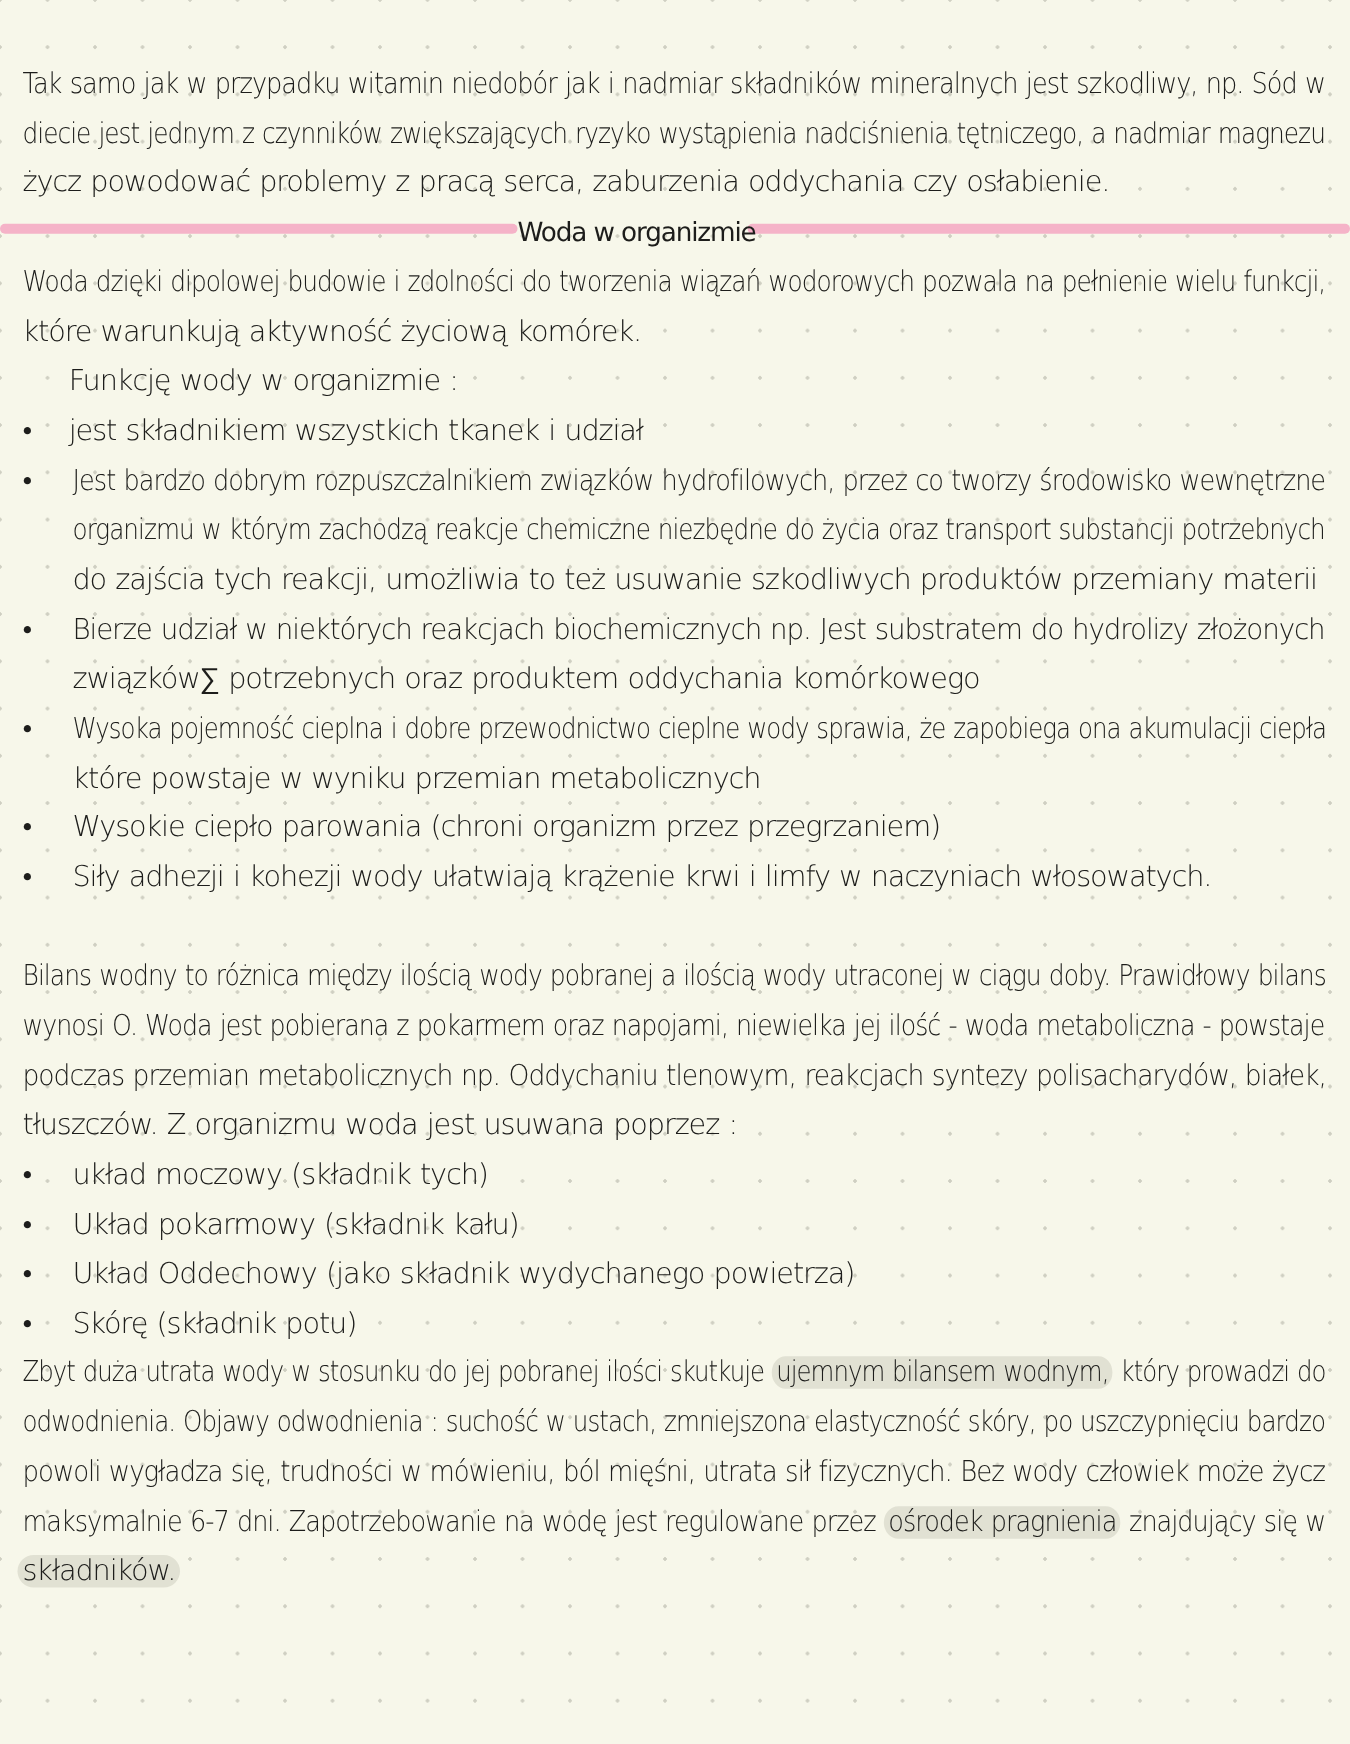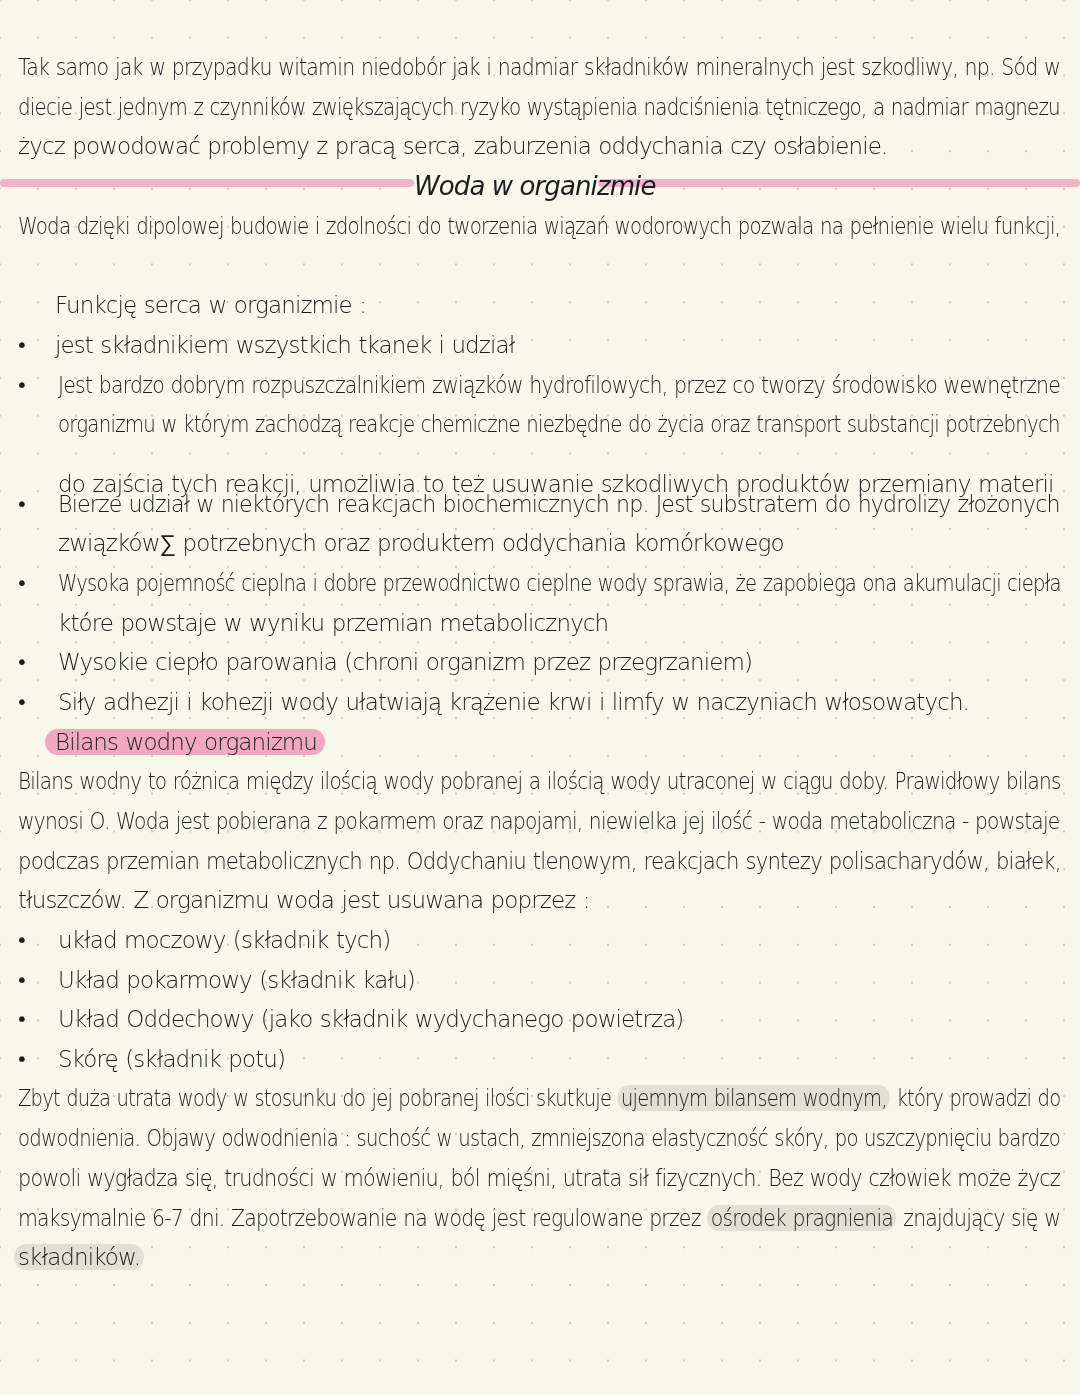--- a/index.html
+++ b/index.html
@@ -64,24 +64,23 @@
     .divider .bar-left { left: 0; width: 414px; }
     .divider .bar-right { left: 598px; width: 482px; }
     .section-title {
       position: absolute;
       left: 414px;
       top: 166px;
       width: 184px;
       text-align: center;
       height: 40px;
       line-height: 40px;
-      font-size: 26px;
+      font-size: 21px;
       letter-spacing: -0.9px;
       white-space: nowrap;
-      font-style: italic;
     }
     .hl-pink {
       background: #f1a9c2;
       border-radius: 14px;
       padding: 0 8px 0 10px;
       margin-left: -10px;
     }
     .hl-gray {
       background: #e1e1d3;
       border-radius: 14px;
@@ -97,50 +96,48 @@
   <div class="line" style="top: 87px; transform: scaleX(0.863);">diecie jest jednym z czynników zwiększających ryzyko wystąpienia nadciśnienia tętniczego, a nadmiar magnezu</div>
   <div class="line" style="top:126px">życz powodować problemy z pracą serca, zaburzenia oddychania czy osłabienie.</div>
 
   <div class="divider">
     <div class="bar-left"></div>
     <div class="bar-right"></div>
   </div>
   <div class="section-title">Woda w organizmie</div>
 
   <div class="line" style="top: 206px; transform: scaleX(0.863);">Woda dzięki dipolowej budowie i zdolności do tworzenia wiązań wodorowych pozwala na pełnienie wielu funkcji,</div>
+  <div class="line" style="top:246px">które warunkują aktywność życiową komórek.</div>
 
-  <div class="line subhead" style="top:285px">Funkcję serca w organizmie :</div>
+  <div class="line subhead" style="top:285px">Funkcję wody w organizmie :</div>
 
   <div>
     <span class="bullet" style="top:325px">•</span>
     <div class="line indent" style="top:325px;left:55px">jest składnikiem wszystkich tkanek i udział</div>
 
     <span class="bullet" style="top:365px">•</span>
     <div class="line indent" style="top: 365px; transform: scaleX(0.891);">Jest bardzo dobrym rozpuszczalnikiem związków hydrofilowych, przez co tworzy środowisko wewnętrzne</div>
     <div class="line indent" style="top: 404px; transform: scaleX(0.858);">organizmu w którym zachodzą reakcje chemiczne niezbędne do życia oraz transport substancji potrzebnych</div>
-    <div class="line indent" style="top:464px">do zajścia tych reakcji, umożliwia to też usuwanie szkodliwych produktów przemiany materii</div>
+    <div class="line indent" style="top:444px">do zajścia tych reakcji, umożliwia to też usuwanie szkodliwych produktów przemiany materii</div>
 
     <span class="bullet" style="top:484px">•</span>
     <div class="line indent" style="top: 484px; transform: scaleX(0.963);">Bierze udział w niektórych reakcjach biochemicznych np. Jest substratem do hydrolizy złożonych</div>
     <div class="line indent" style="top:523px">związków∑ potrzebnych oraz produktem oddychania komórkowego</div>
 
     <span class="bullet" style="top:563px">•</span>
     <div class="line indent" style="top: 563px; transform: scaleX(0.851);">Wysoka pojemność cieplna i dobre przewodnictwo cieplne wody sprawia, że zapobiega ona akumulacji ciepła</div>
     <div class="line indent" style="top:603px">które powstaje w wyniku przemian metabolicznych</div>
 
     <span class="bullet" style="top:642px">•</span>
     <div class="line indent" style="top:642px">Wysokie ciepło parowania (chroni organizm przez przegrzaniem)</div>
 
     <span class="bullet" style="top:682px">•</span>
     <div class="line indent" style="top:682px">Siły adhezji i kohezji wody ułatwiają krążenie krwi i limfy w naczyniach włosowatych.</div>
   </div>
 
-  <div class="line" style="top:722px;left:55px">
-    <span class="hl-pink">Bilans wodny organizmu</span>
-  </div>
 
   <div class="line" style="top: 761px; transform: scaleX(0.87);">Bilans wodny to różnica między ilością wody pobranej a ilością wody utraconej w ciągu doby. Prawidłowy bilans</div>
   <div class="line" style="top: 801px; transform: scaleX(0.879);">wynosi O. Woda jest pobierana z pokarmem oraz napojami, niewielka jej ilość - woda metaboliczna - powstaje</div>
   <div class="line" style="top: 841px; transform: scaleX(0.925);">podczas przemian metabolicznych np. Oddychaniu tlenowym, reakcjach syntezy polisacharydów, białek,</div>
   <div class="line" style="top:880px">tłuszczów. Z organizmu woda jest usuwana poprzez :</div>
 
   <div>
     <span class="bullet" style="top:920px">•</span>
     <div class="line indent" style="top:920px">układ moczowy (składnik tych)</div>
     <span class="bullet" style="top:960px">•</span>

